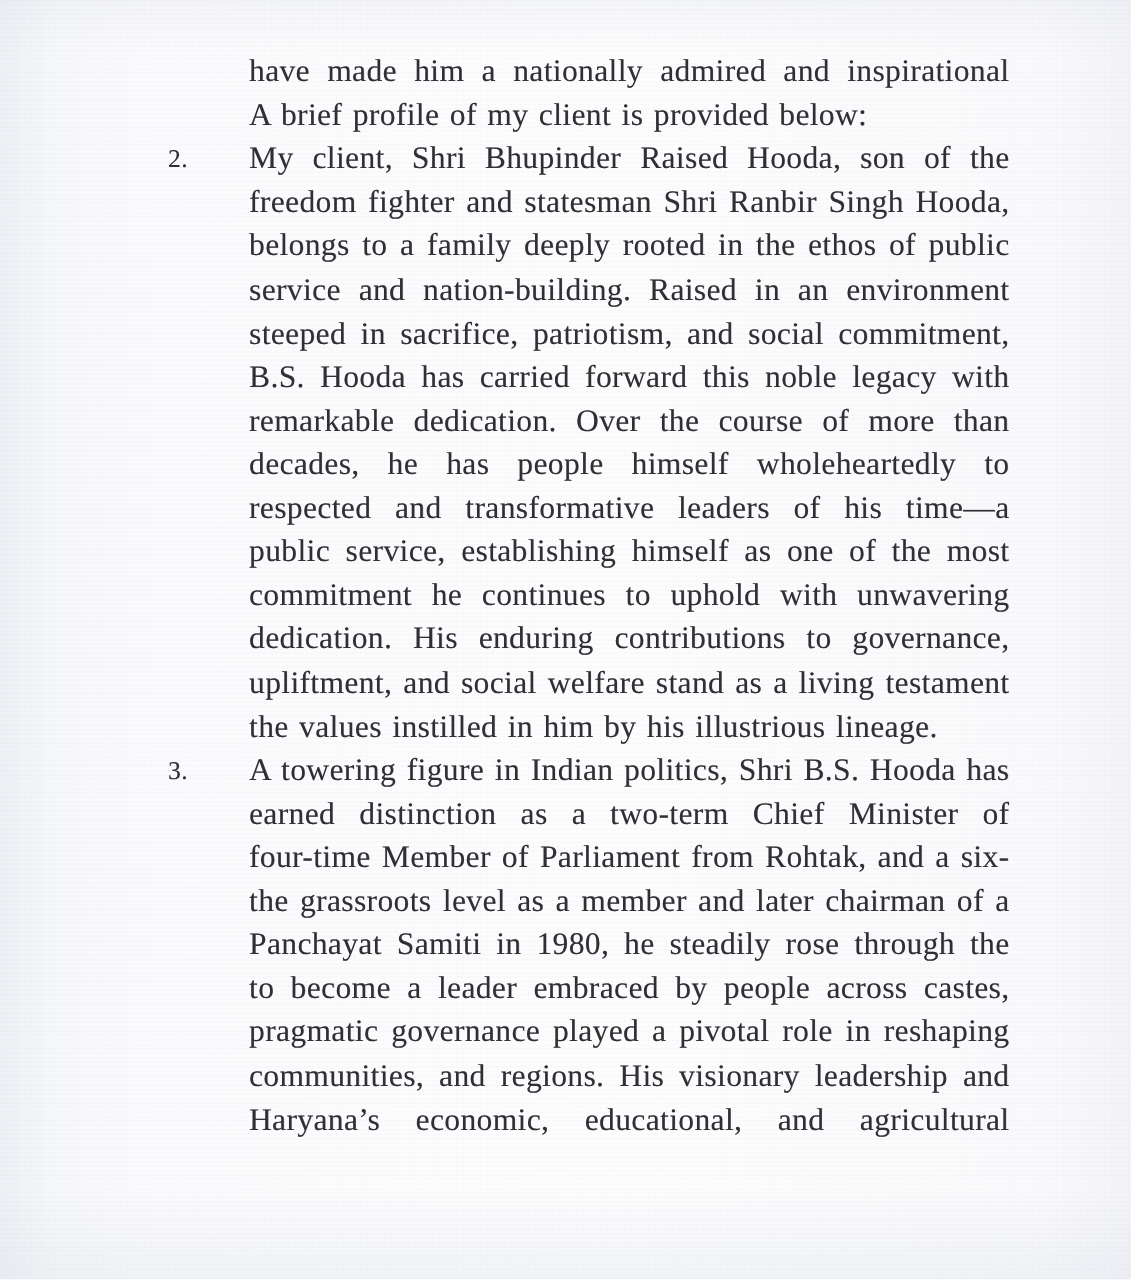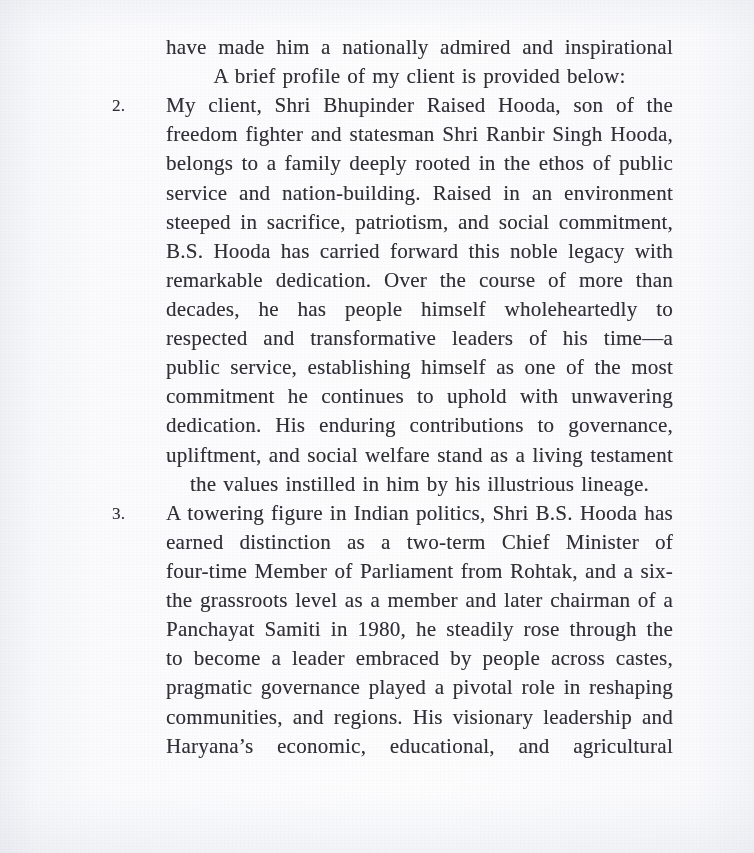--- a/index.html
+++ b/index.html
@@ -35,21 +35,21 @@
     font-size: 21px;
     line-height: 29.12px;
     letter-spacing: 0.25px;
     word-spacing: 1.5px;
     color: #2f2f35;
     text-shadow: 0.2px 0.2px 0.35px rgba(47,47,53,0.38);
   }
   .line {
     height: 29.12px;
     overflow: hidden;
-    text-align: center;
+    text-align: left;
   }
   .line.j {
     text-align: justify;
     text-align-last: justify;
   }
   .numbers {
     position: absolute;
     left: 112px;
     top: 33px;
     width: 44px;

